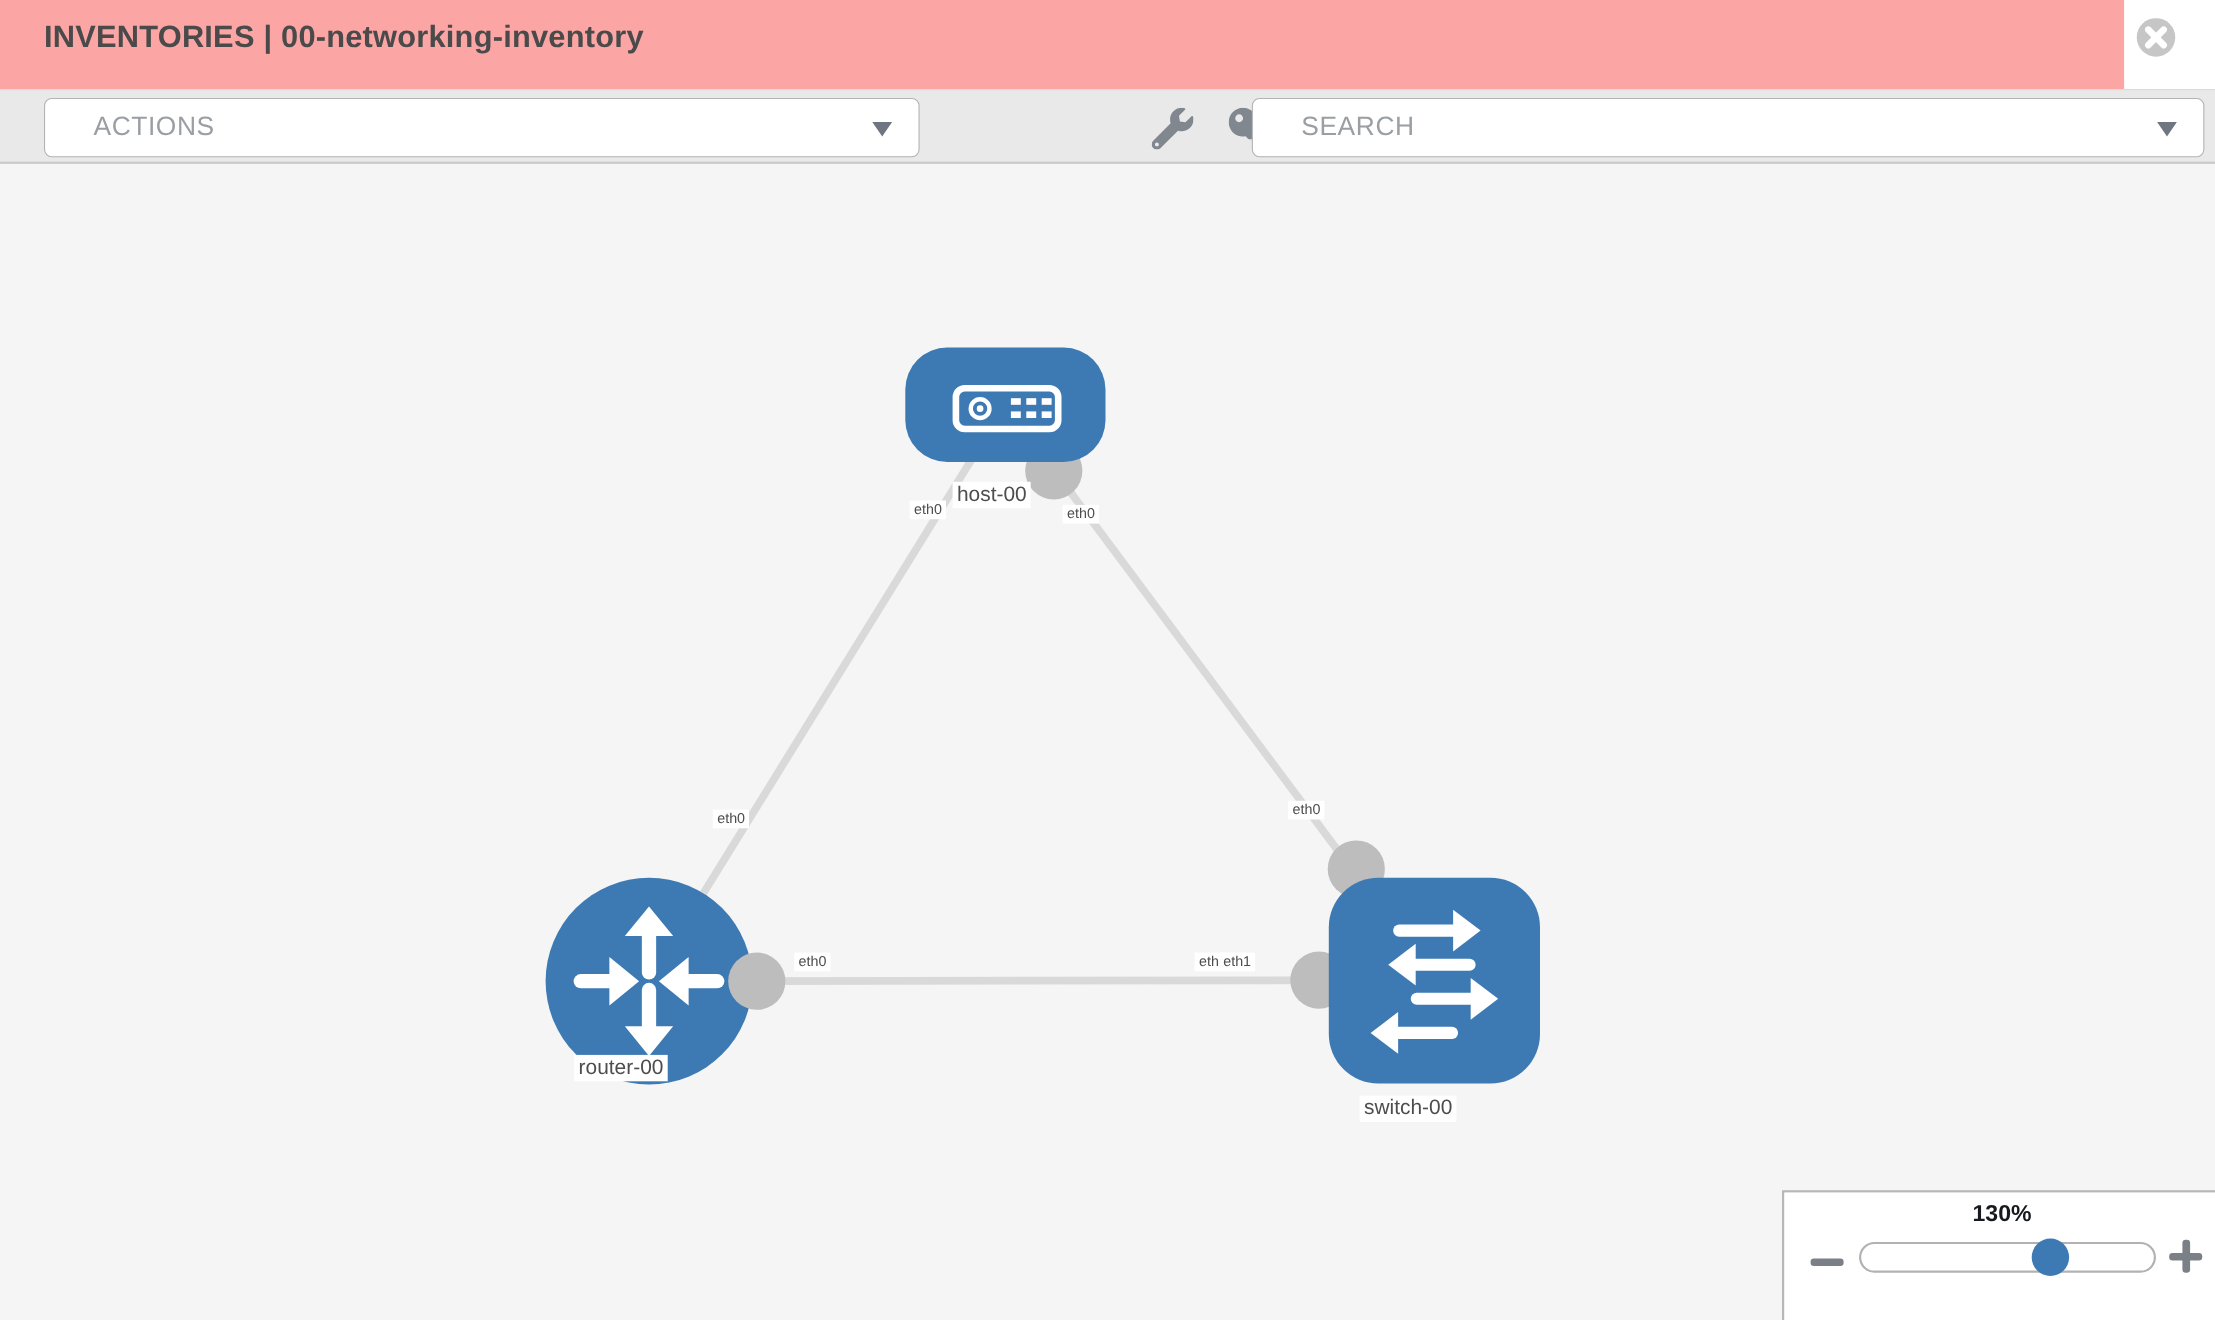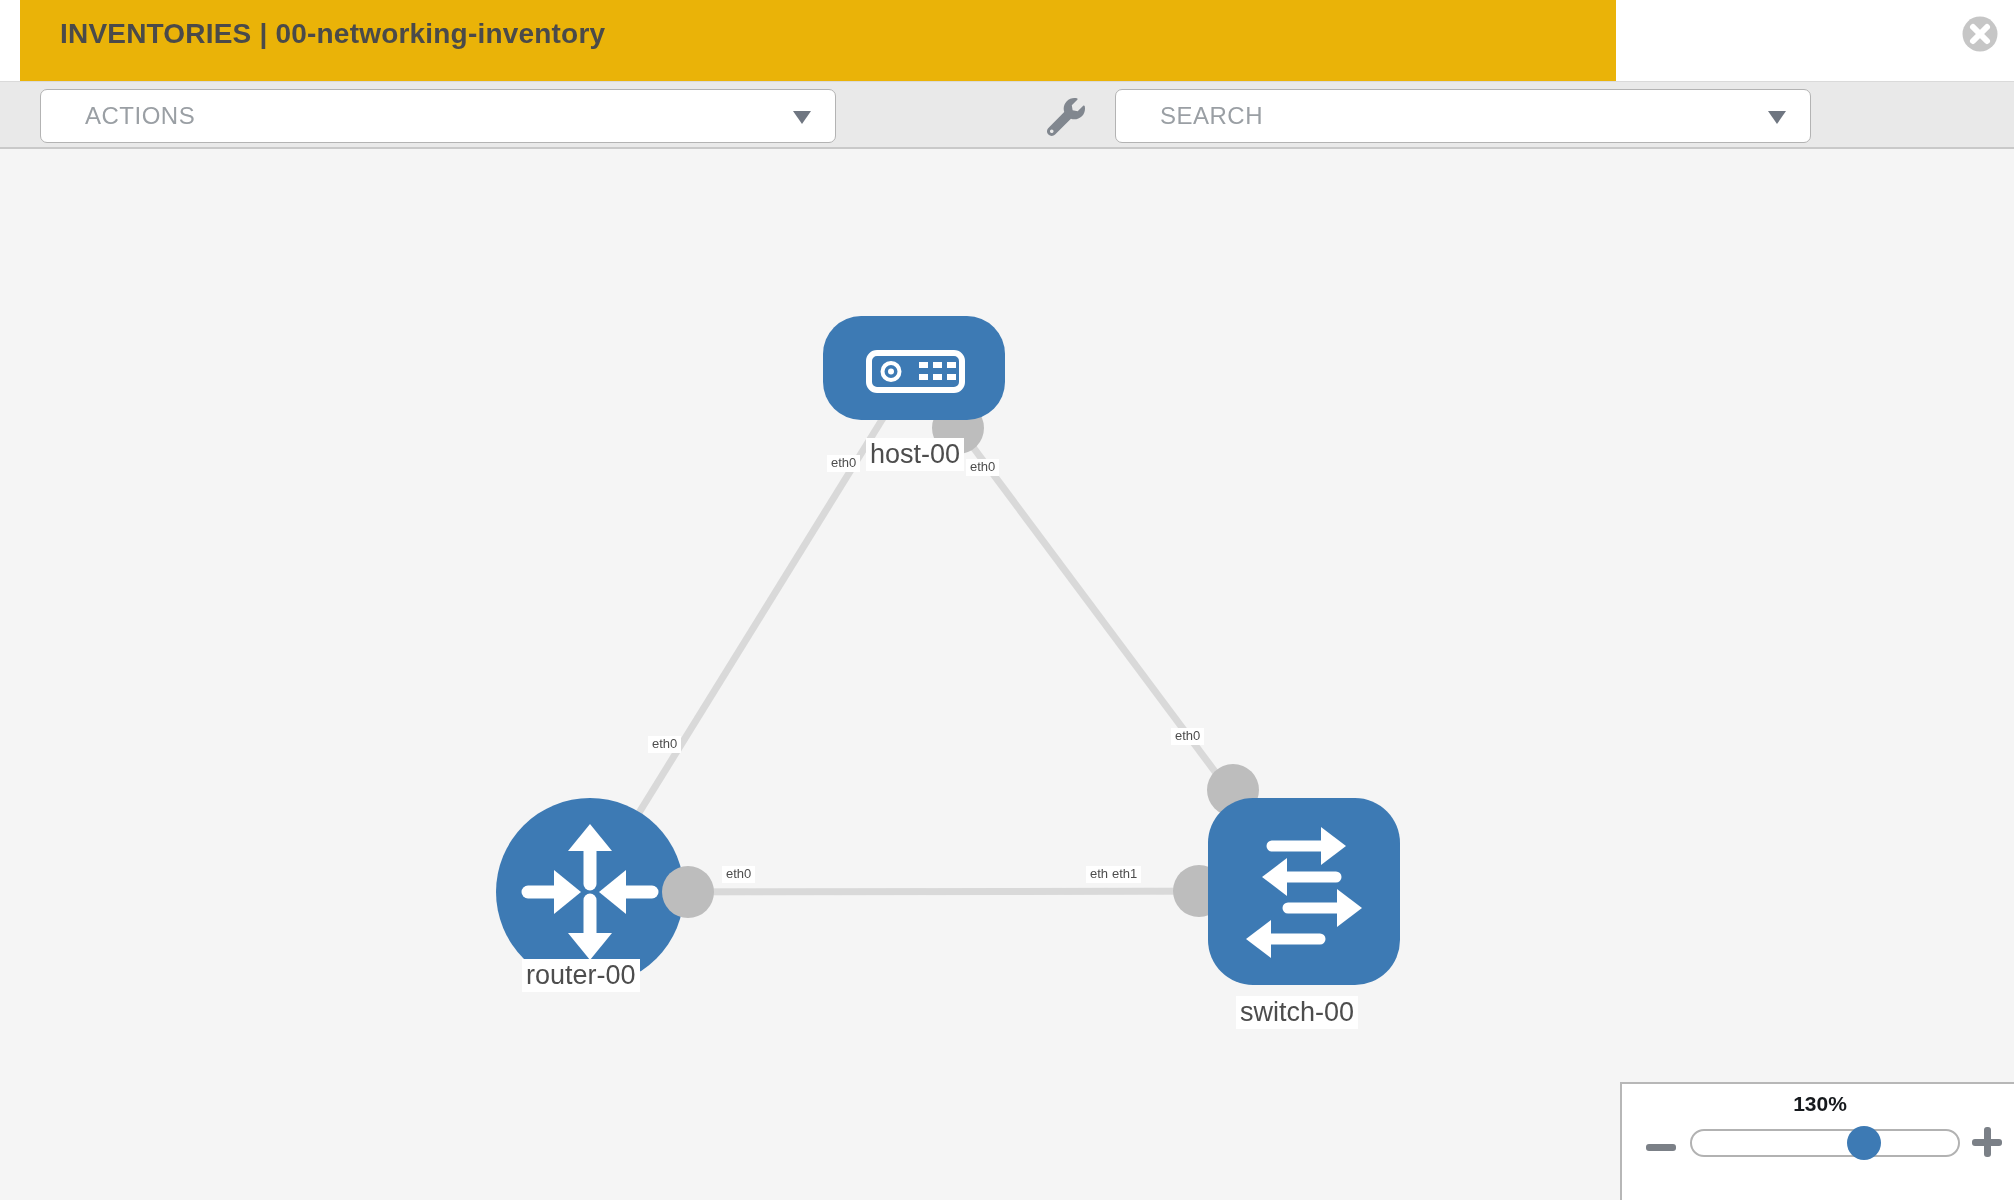--- a/index.html
+++ b/index.html
@@ -3,21 +3,21 @@
 <meta charset="utf-8">
 <style>
   html,body{margin:0;padding:0;}
   body{
     width:2014px;height:1200px;position:relative;overflow:hidden;
     font-family:"Liberation Sans","DejaVu Sans",sans-serif;
     background:#ffffff;
   }
   
   .header{
-    position:absolute;left:0;top:0;width:1596px;height:81px;background:#eab308;margin-left:20px;
+    position:absolute;left:0;top:0;width:1931px;height:81px;background:#fca5a5;
   }
   .page-title{
     position:absolute;left:40px;top:18px;margin:0;
     font-size:28px;font-weight:700;color:#4a4a4a;letter-spacing:.2px;
   }
   .close-btn{
     position:absolute;left:1941px;top:15px;width:38px;height:38px;
     border:none;background:transparent;padding:0;cursor:pointer;
   }
   
@@ -33,38 +33,38 @@
   }
   .select-box .sel-label{
     margin-left:18px;font-size:24px;color:#9a9fa4;letter-spacing:.5px;
   }
   .caret{
     position:absolute;right:24px;top:21px;width:0;height:0;
     border-left:9px solid transparent;border-right:9px solid transparent;
     border-top:13px solid #6f7681;
   }
   .actions-box{left:40px;width:796px;}
-  .search-box{left:1115px;width:696px;text-align:right;}
+  .search-box{left:1138px;width:866px;text-align:right;}
   .tool-btn{
     position:absolute;top:14px;width:44px;height:44px;border:none;background:transparent;
     padding:0;cursor:pointer;
   }
   .wrench-btn{left:1044px;}
   .key-btn{left:1114px;}
   
   .canvas{
     position:absolute;left:0;top:149px;width:2014px;height:1051px;background:#f5f5f5;
   }
   .net-svg{position:absolute;left:0;top:0;}
   .chip{
     position:absolute;background:#ffffff;color:#4d4d4d;
     padding:1px 4px;line-height:1.15;white-space:nowrap;z-index:2;
   }
   .chip.iface{font-size:13px;}
-  .chip.nodelabel{font-size:27px;}
+  .chip.nodelabel{font-size:19px;}
   .chip.back{z-index:2;}
   .chip.front{z-index:3;}
   
   .zoom-panel{
     position:absolute;left:1620px;top:1082px;width:400px;height:124px;
     background:#ffffff;border:2px solid #b7b7b7;box-sizing:border-box;z-index:5;
   }
   .zoom-level{
     position:absolute;left:0;top:8px;width:396px;text-align:center;
     font-size:21px;font-weight:600;color:#16191d;

